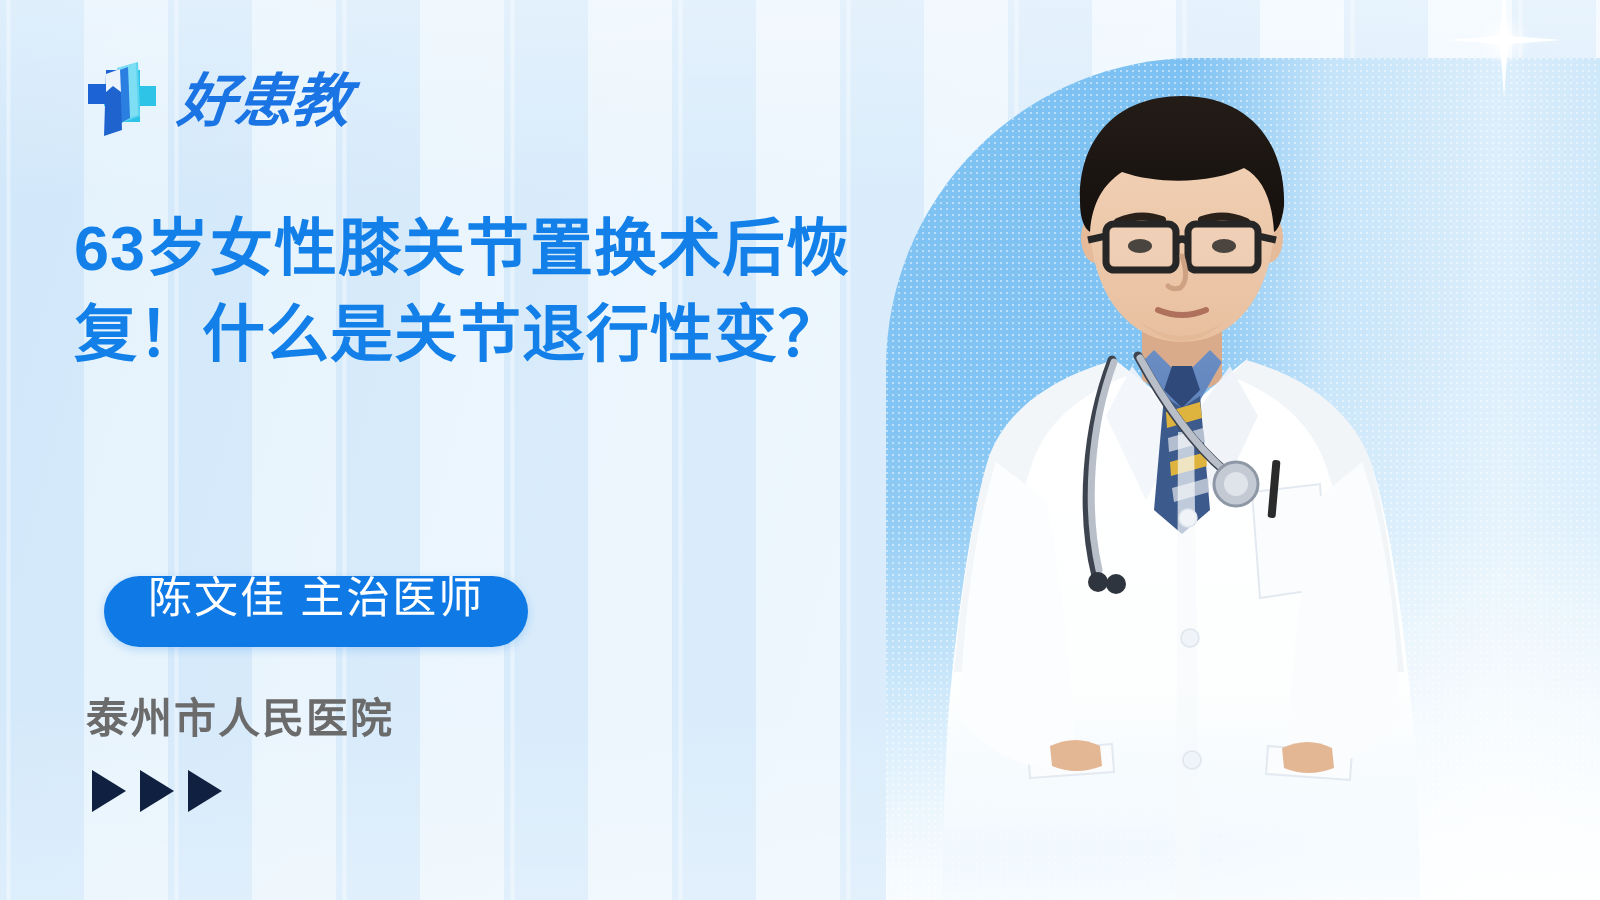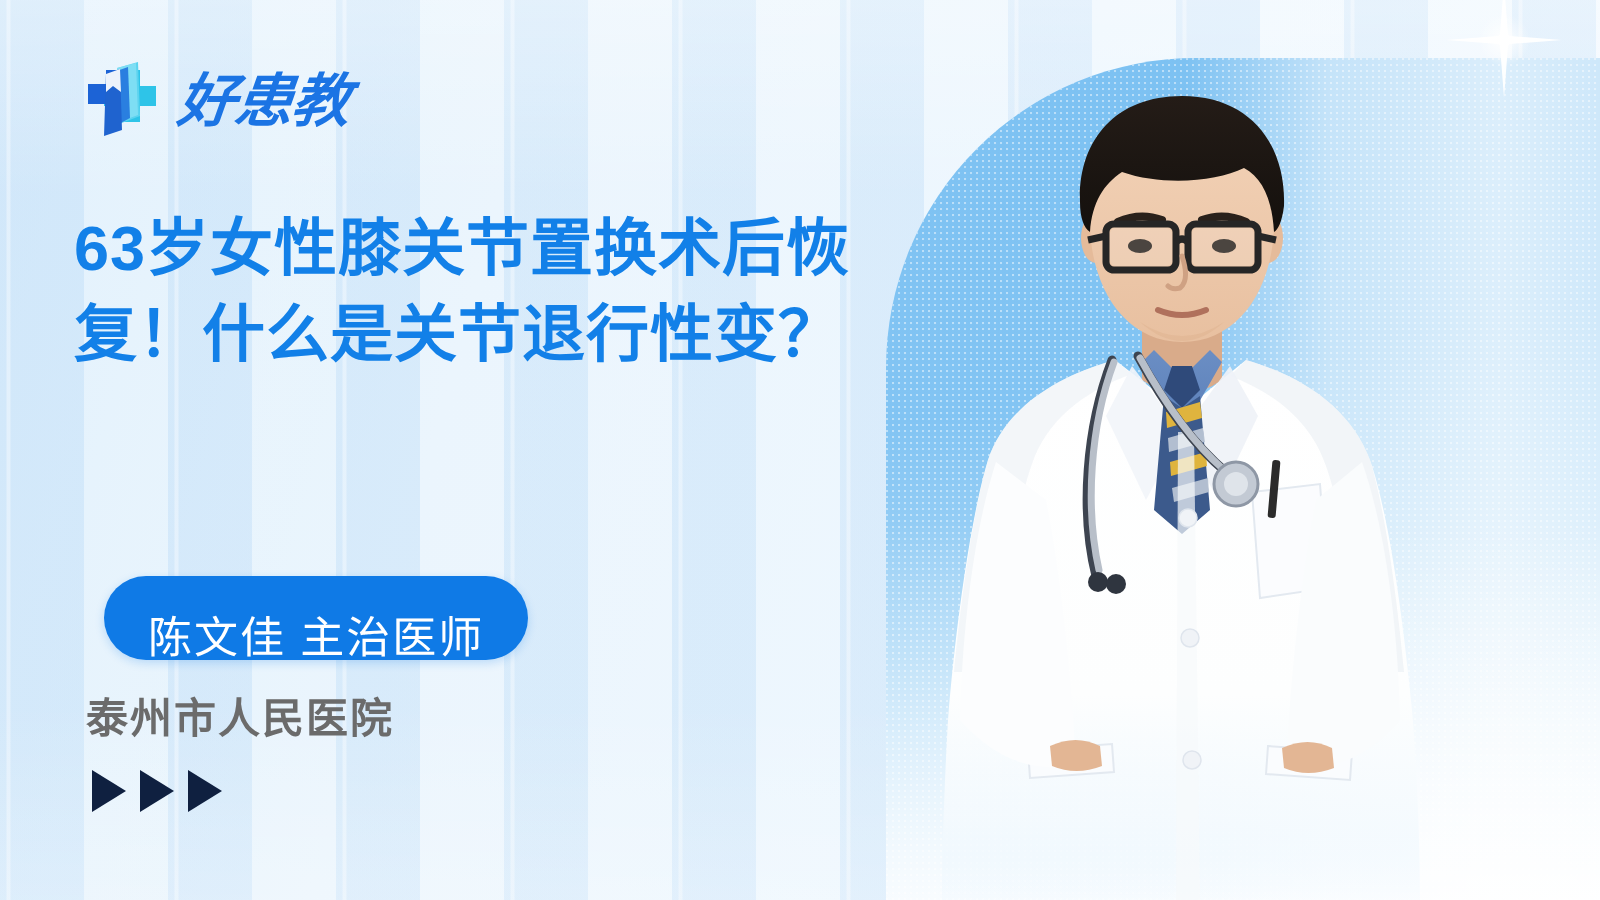--- a/index.html
+++ b/index.html
@@ -128,26 +128,26 @@
     color: #1280e8;
     letter-spacing: 1px;
     margin-top: 24px;
   }
 
   
   .doc-badge {
     position: absolute;
     left: 104px;
     top: 576px;
-    height: 84px;
+    height: 71px;
     padding: 0 44px;
     border-radius: 48px;
     background: #0f7ae6;
     display: flex;
-    align-items: flex-end;
+    align-items: flex-start;
     justify-content: center;
     box-shadow: 0 3px 10px rgba(15,122,230,0.22);
   }
   .doc-badge-label {
     color: #ffffff;
     font-size: 44px;
     font-weight: 500;
     letter-spacing: 2px;
     line-height: 1;
     white-space: nowrap;

